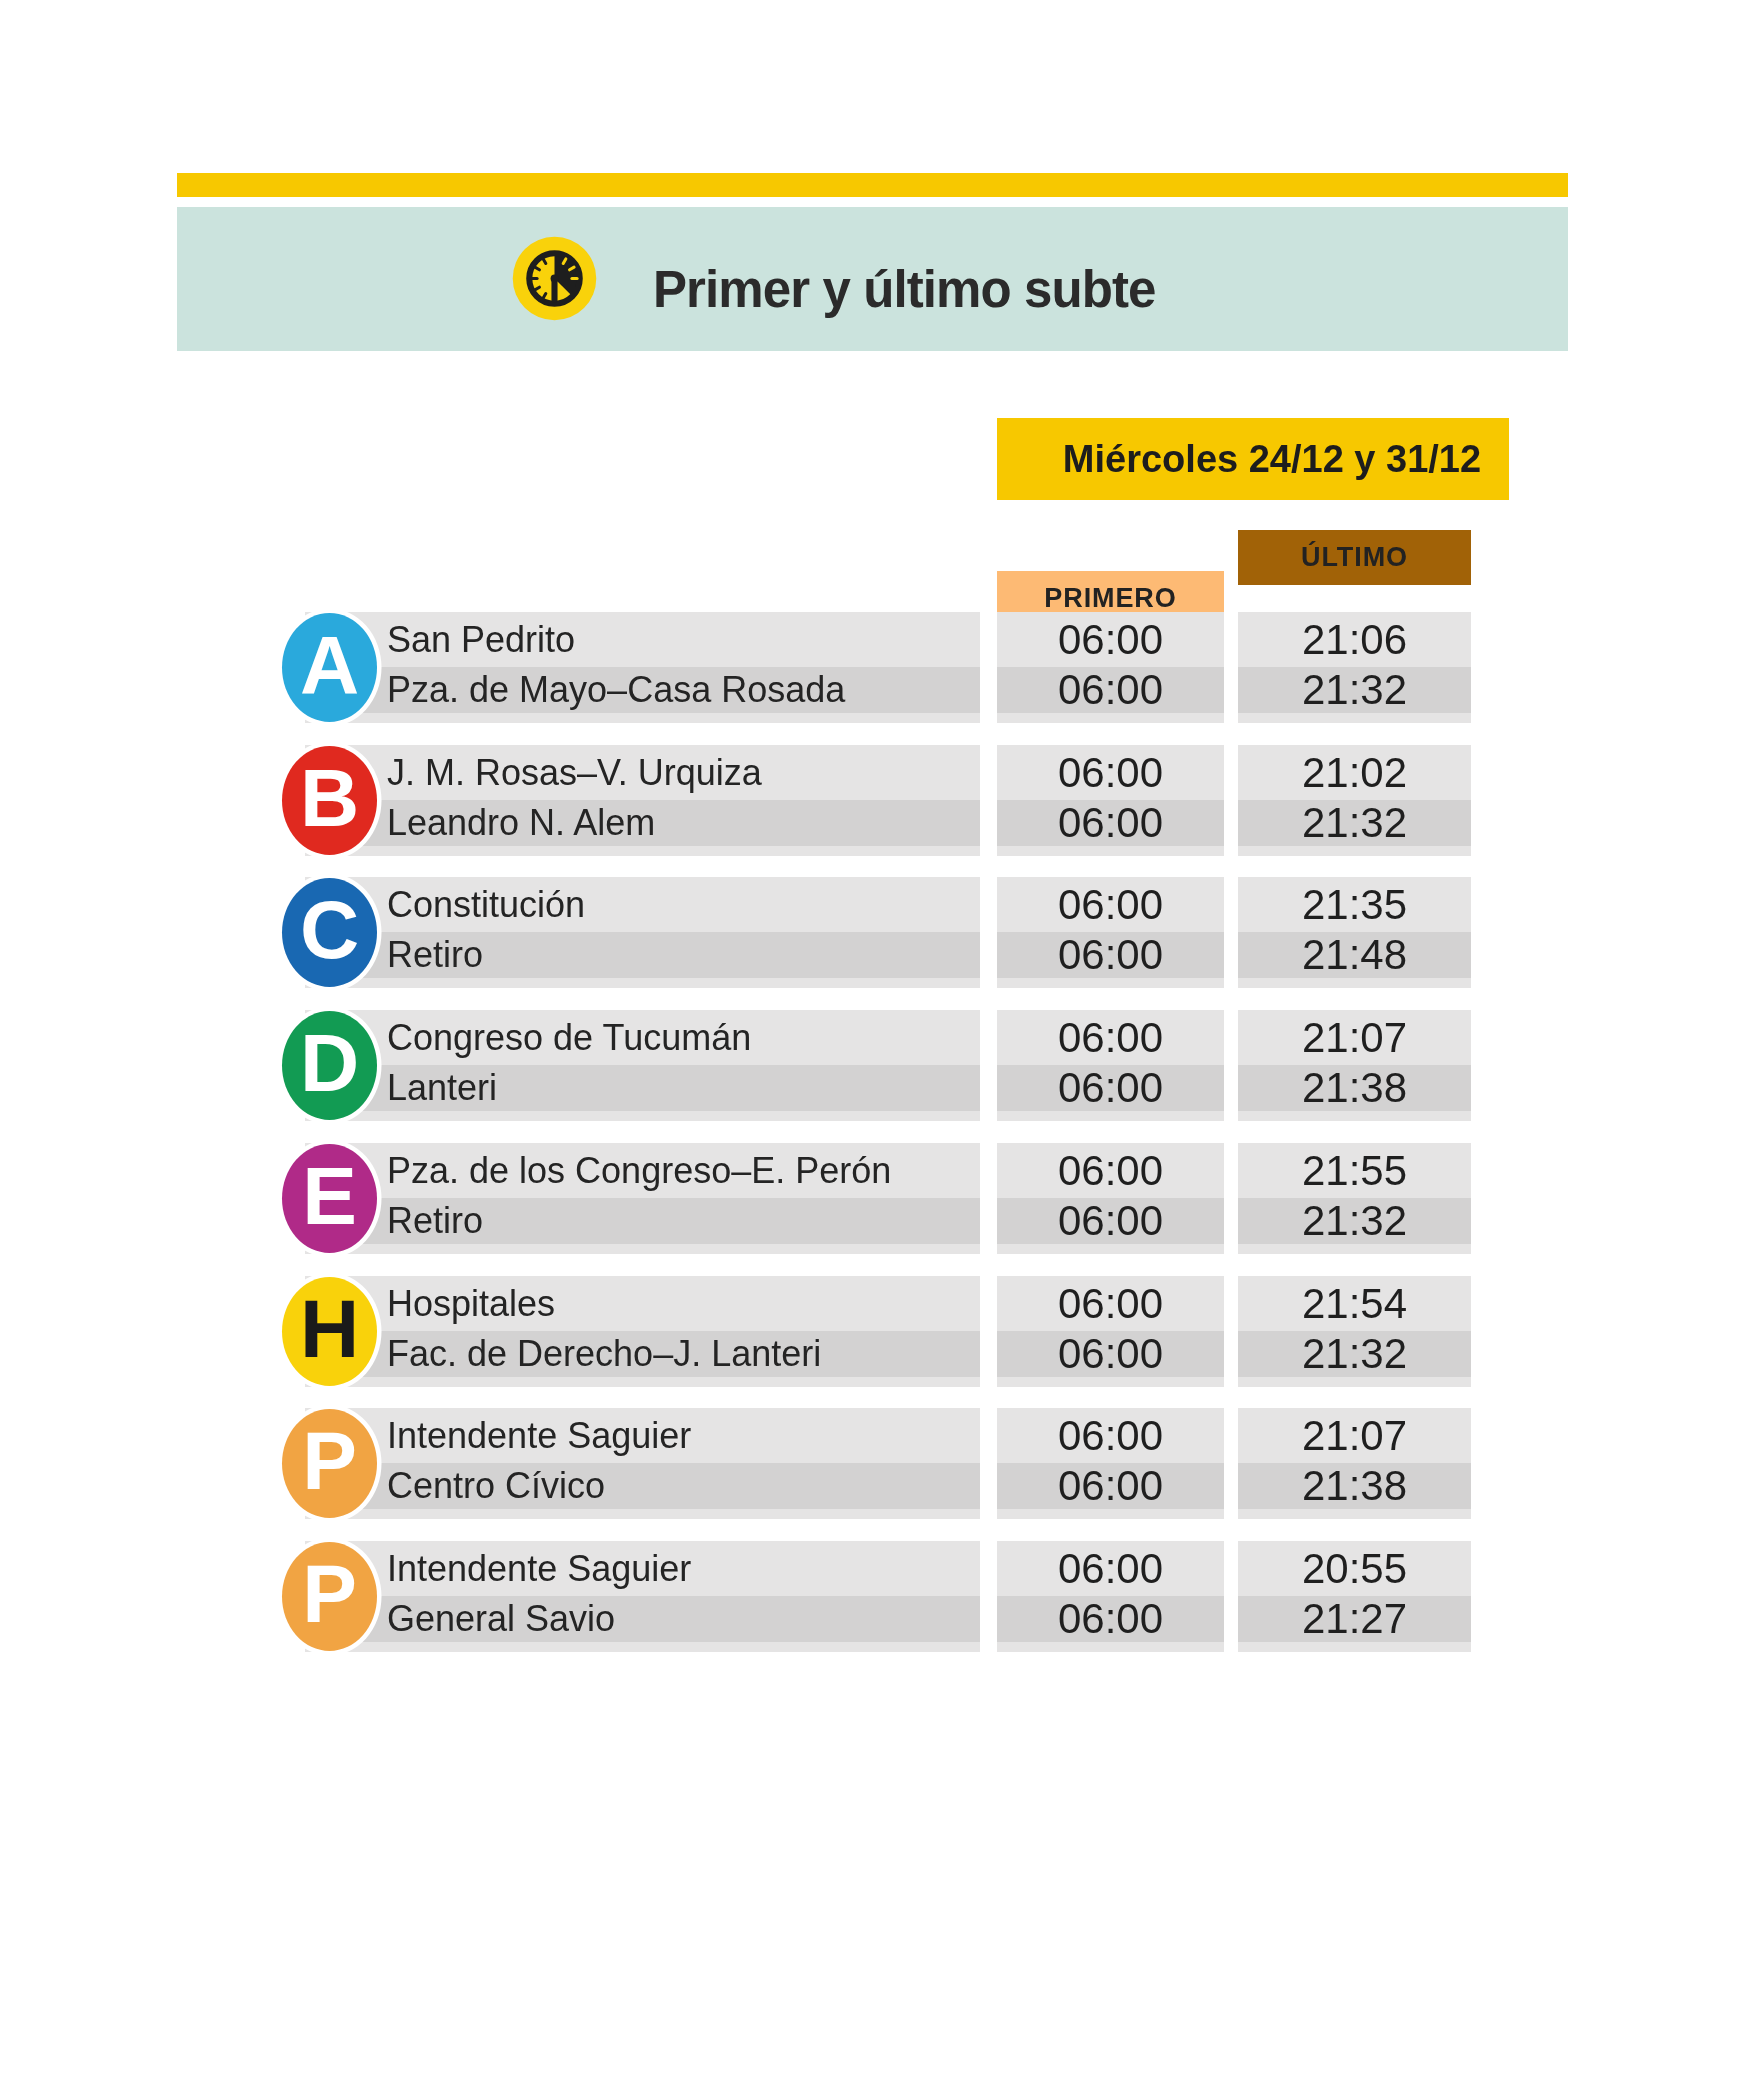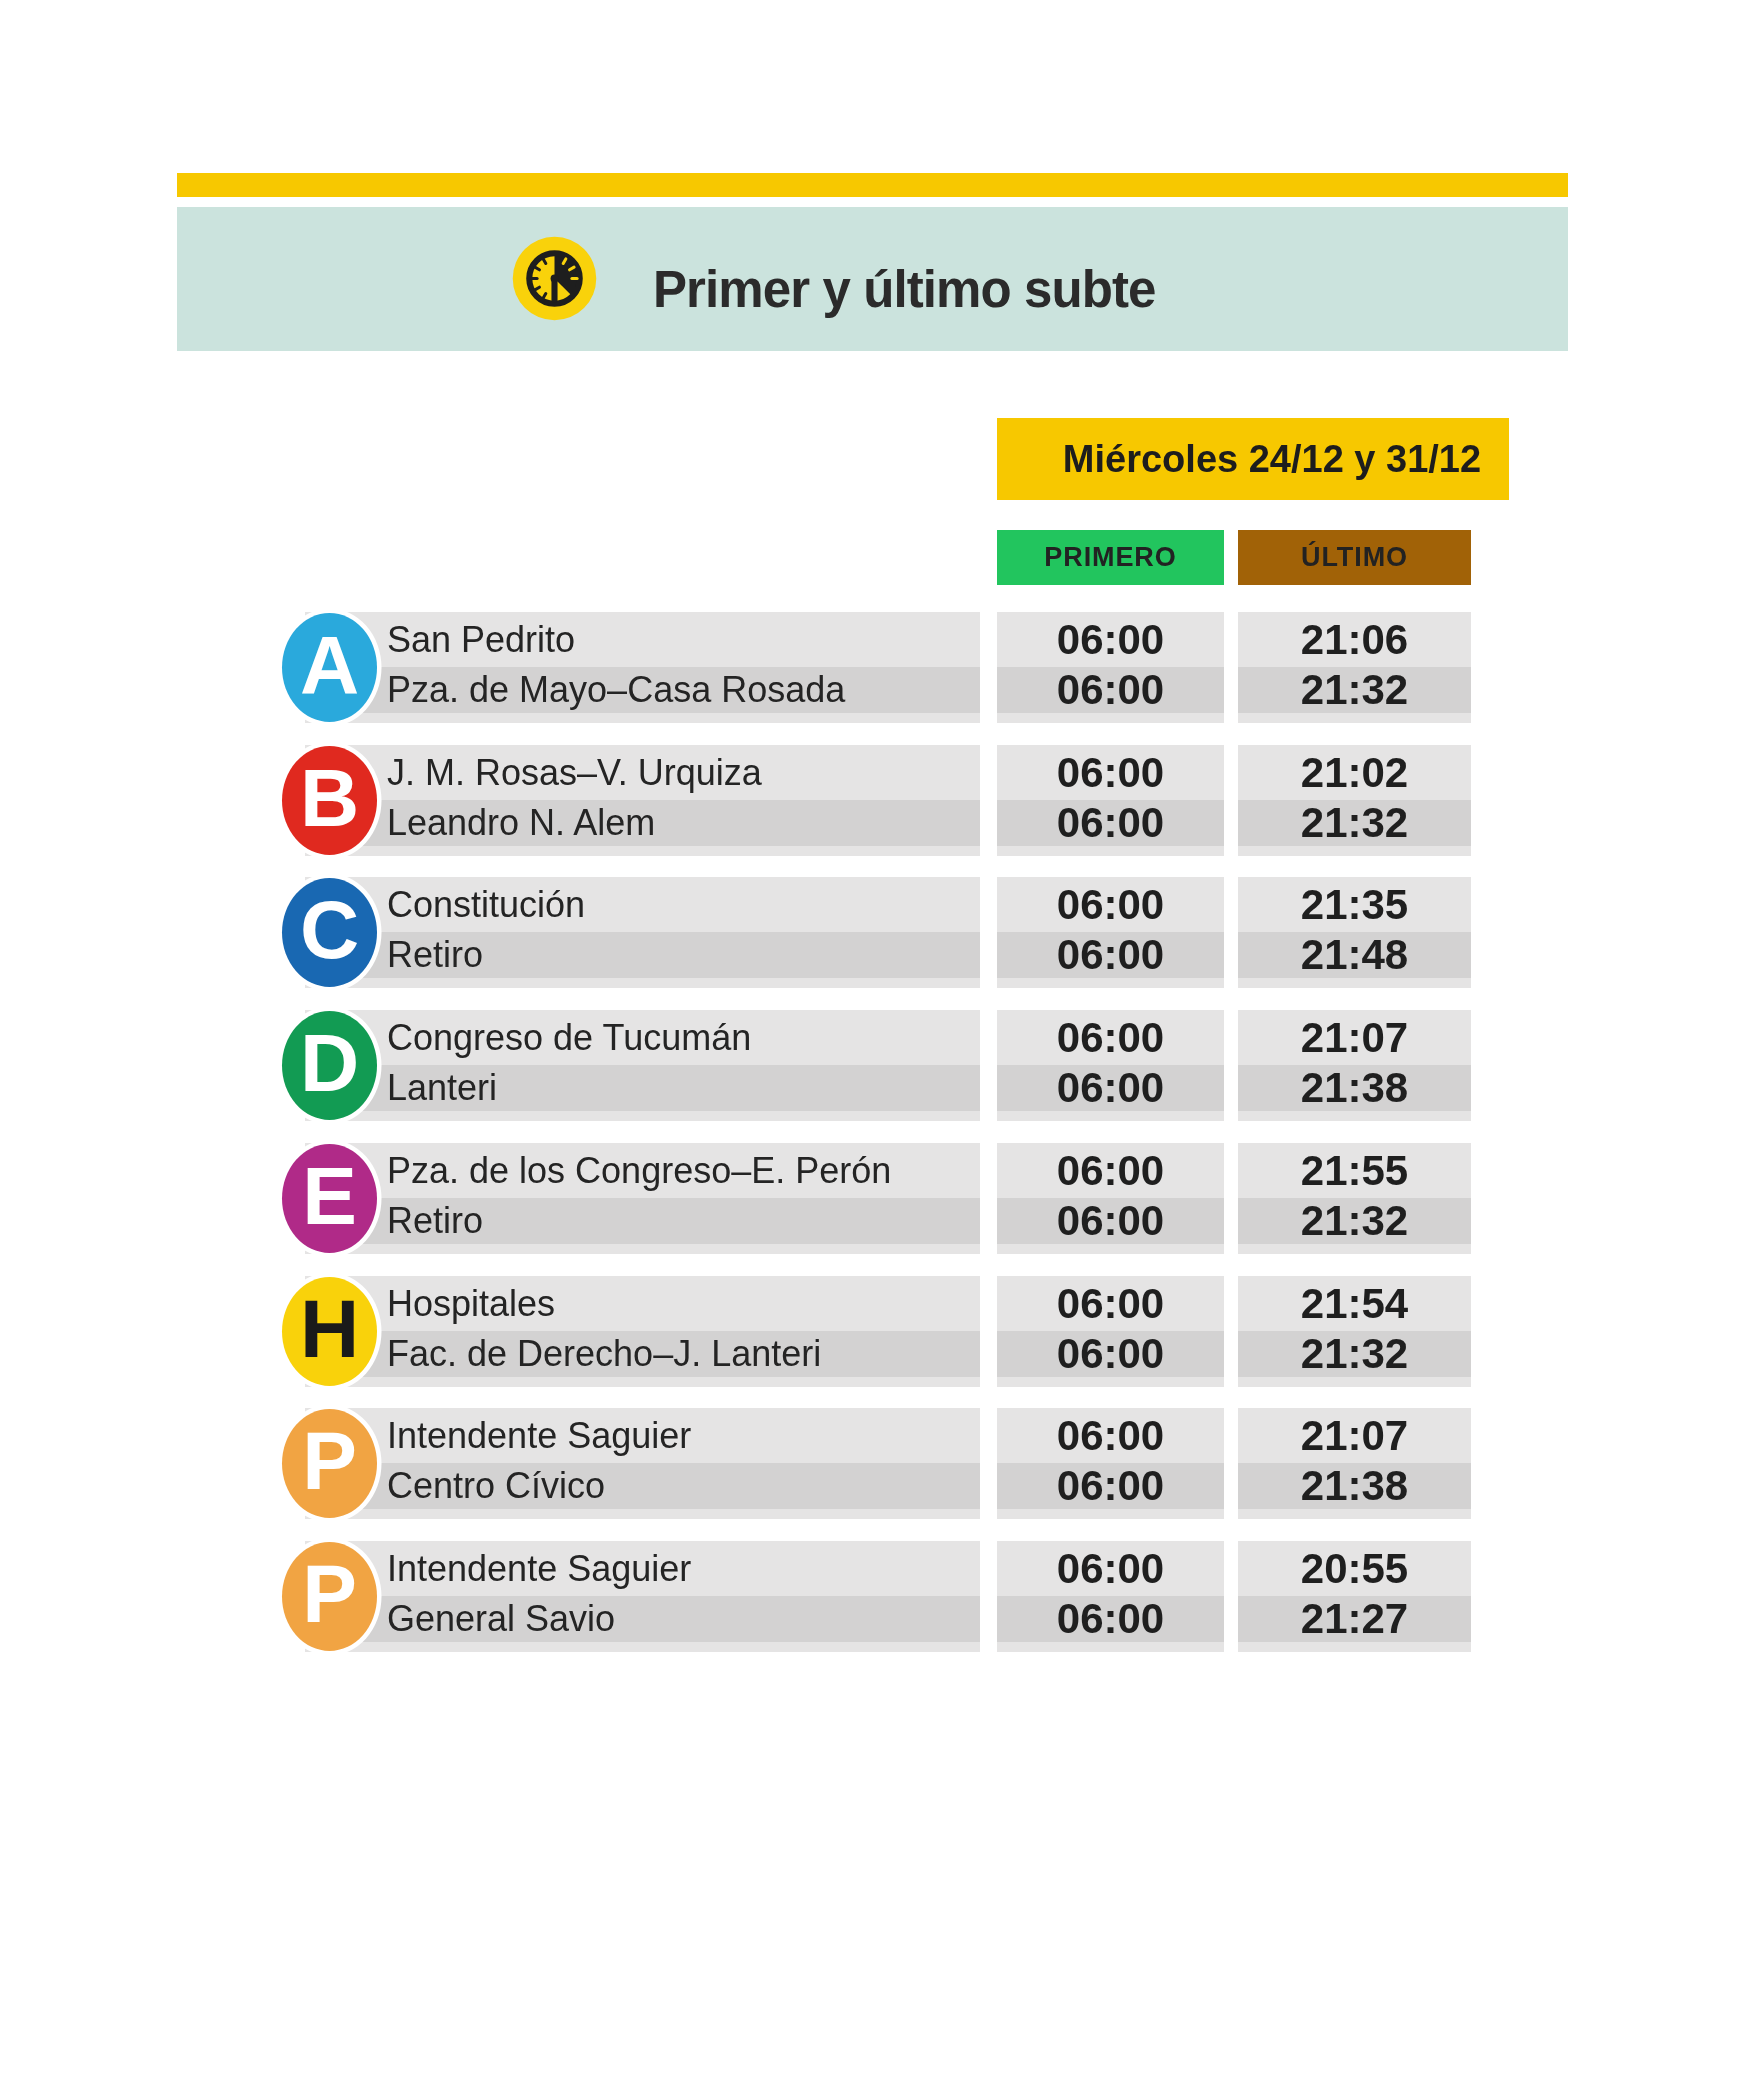--- a/index.html
+++ b/index.html
@@ -38,21 +38,21 @@
   .cell .dark-band { position:absolute; left:0; top:55px; width:100%; height:46px; background:#D3D2D2; }
   .station-cell { left:305px; width:675px; }
   .primero-cell { left:997px; width:227px; }
   .ultimo-cell  { left:1238px; width:233px; }
   .cell .t1, .cell .t2 {
     position:absolute; left:0; width:100%; height:55px;
     display:flex; align-items:center; white-space:nowrap;
   }
   .cell .t1 { top:0; } .cell .t2 { top:50px; }
   .station-cell .t1, .station-cell .t2 { padding-left:82px; box-sizing:border-box; font-size:36px; font-weight:normal; color:#242424; }
-  .time { justify-content:center; font-size:42px; font-weight:bold; color:#1f1f1f; }
+  .time { justify-content:center; font-size:42px; font-weight:normal; color:#1f1f1f; }
   .line-badge {
     position:absolute; left:282px; top:0.9px; width:95px; height:109px;
     border-radius:50%; box-shadow:0 0 0 4.5px #ffffff;
     display:flex; align-items:center; justify-content:center;
   }
   .line-letter { font-size:82px; font-weight:bold; line-height:1; transform:translateY(-1.8px); }
   
   .footer { position:absolute; left:0; top:1691px; width:1746px; height:145px; }
 </style>
 </head>
@@ -83,21 +83,21 @@
       </g>
       <line x1="50" y1="50" x2="50" y2="74" stroke="#1E1E1E" stroke-width="7" stroke-linecap="round"></line>
       <circle cx="50" cy="50" r="4.5" fill="#1E1E1E"></circle>
     </svg>
   </div>
 
   <div class="page-title">Primer y último subte</div>
 
   <div class="date-header" style="background:#F7C800;">Miércoles 24/12 y 31/12</div>
 
-  <div class="col-header primero" style="background:#22c55e;">PRIMERO</div>
+  <div class="col-header primero" style="background:#fdba74;margin-top:41px;">PRIMERO</div>
   <div class="col-header ultimo" style="background:#a16207;">ÚLTIMO</div>
 
   <div class="lines-container">
     <div class="line-block" style="top: 0px;">
       <div class="cell station-cell">
         <div class="dark-band"></div>
         <div class="t1">
             <span class="station s1">San Pedrito</span>
           </div>
         <div class="t2">

